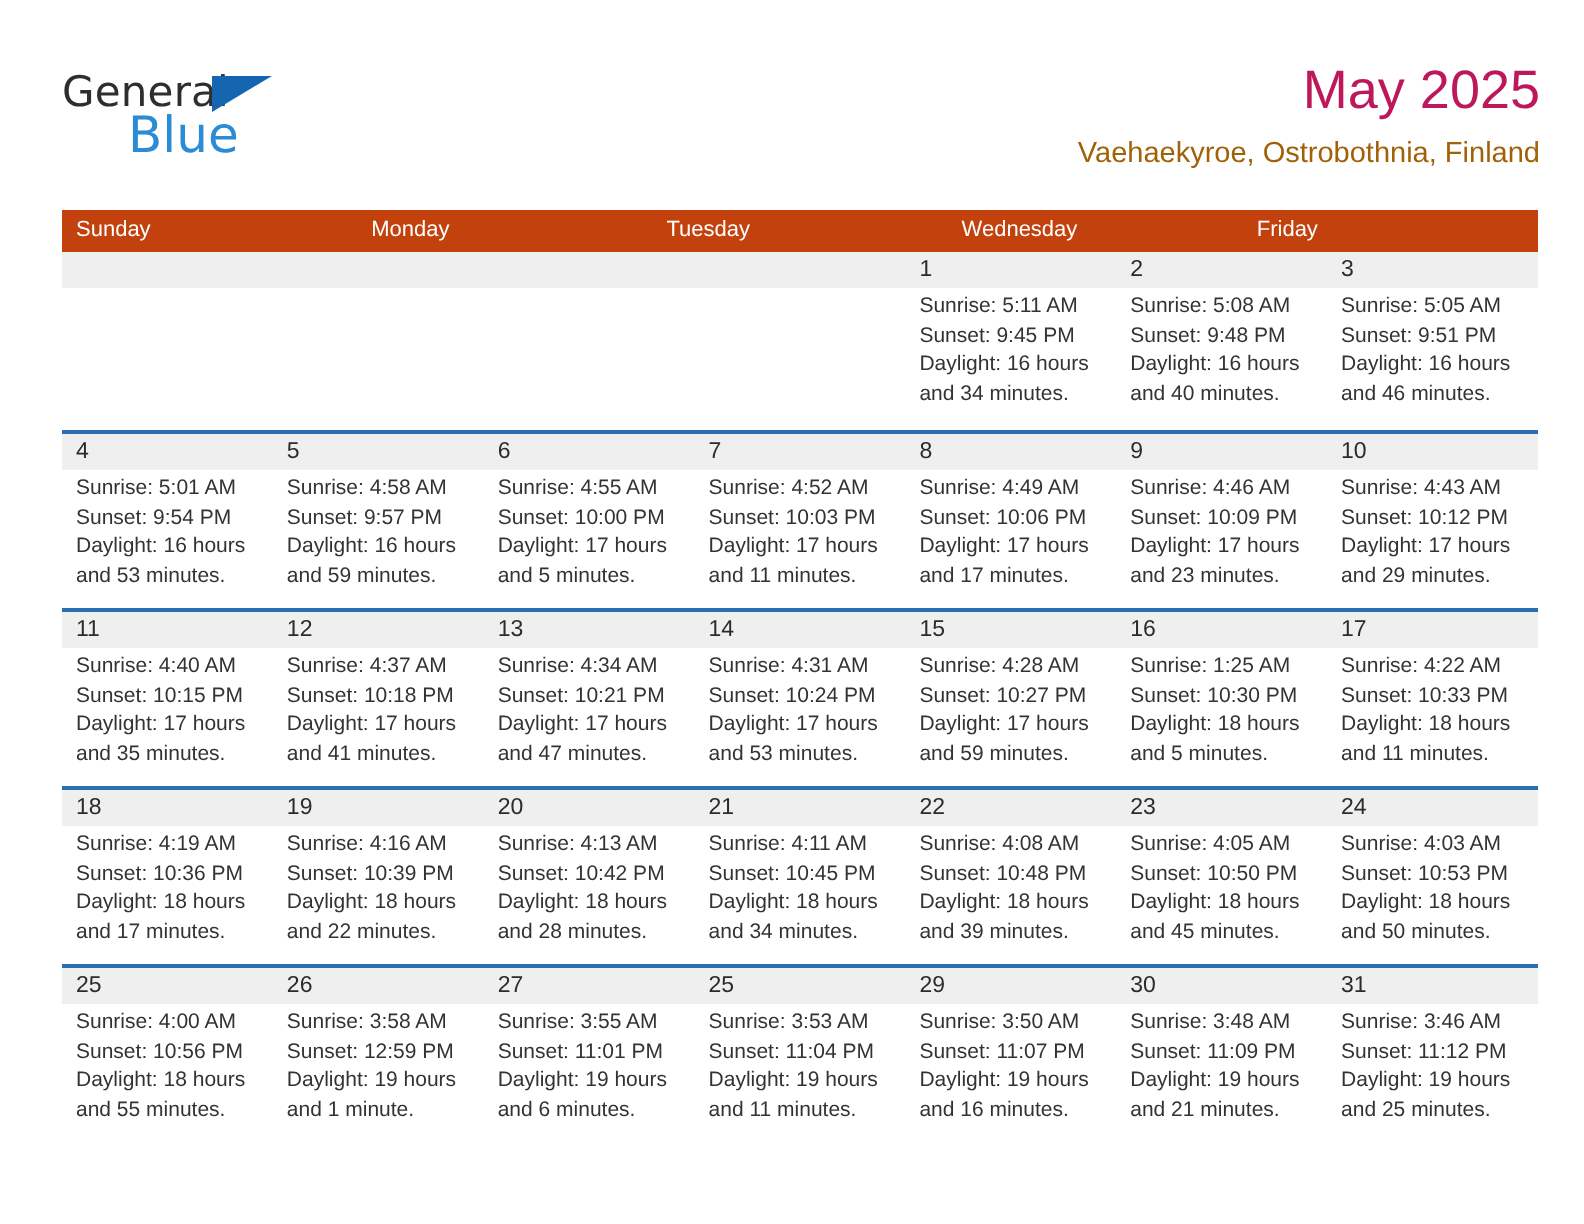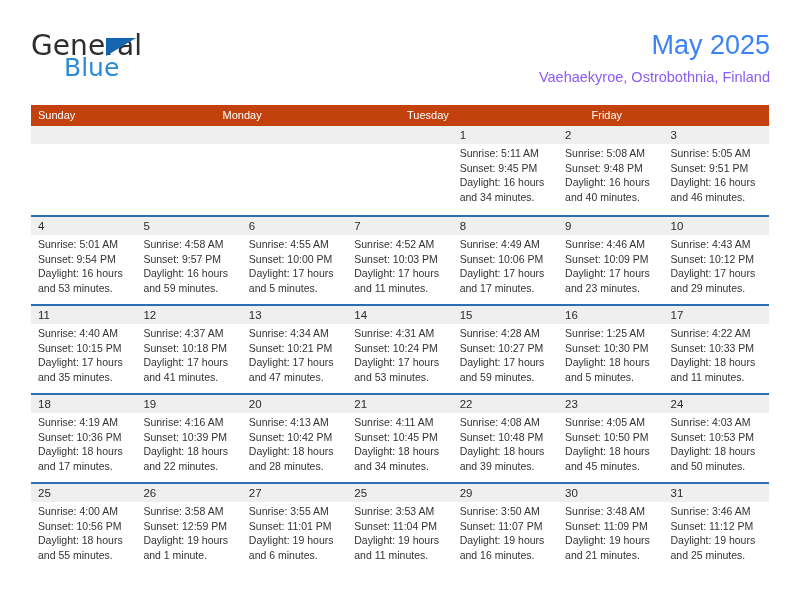--- a/index.html
+++ b/index.html
@@ -34,21 +34,21 @@
     position: absolute;
     left: 0;
     top: 6px;
     width: 130px;
     height: 54px;
   }
   .logo-general {
     position: absolute;
     left: 0;
     top: 0;
-    font-size: 28px;
+    font-size: 21px;
     letter-spacing: 0.1px;
     color: #2e2e2e;
     font-family: "DejaVu Sans", sans-serif;
     font-weight: 400;
     line-height: 24px;
   }
   .logo-triangle {
     position: absolute;
     left: 75px;
     top: 4px;
@@ -68,29 +68,29 @@
     line-height: 24px;
   }
   .title-block {
     position: absolute;
     right: 0;
     top: 0;
     text-align: right;
   }
   .cal-title {
     font-size: 27px;
-    color: #3b82f6;
+    color: #be185d;
     line-height: 34px;
     font-weight: 400;
     white-space: nowrap;
   }
   .cal-subtitle {
     margin-top: 6px;
     font-size: 14.5px;
-    color: #8b5cf6;
+    color: #a16207;
     line-height: 18px;
     font-weight: 400;
     white-space: nowrap;
   }
 
   
   .calendar {
     position: absolute;
     left: 31px;
     top: 105px;
@@ -176,20 +176,21 @@
       <div class="cal-subtitle">Vaehaekyroe, Ostrobothnia, Finland</div>
     </div>
 
   </div>
 
   <div class="calendar">
     <div class="dow-row" id="dow-row">
         <div class="dow-cell">Sunday</div>
         <div class="dow-cell">Monday</div>
         <div class="dow-cell">Tuesday</div>
+        <div class="dow-cell">Wednesday</div>
         <div class="dow-cell">Friday</div>
       </div>
     <div id="weeks-container">
         <div class="week-row">
           <div class="daynum-band"></div>
           <div class="cells">
             <div class="day-cell empty">
               <div class="day-num"></div>
               <div class="day-lines"></div>
             </div>

